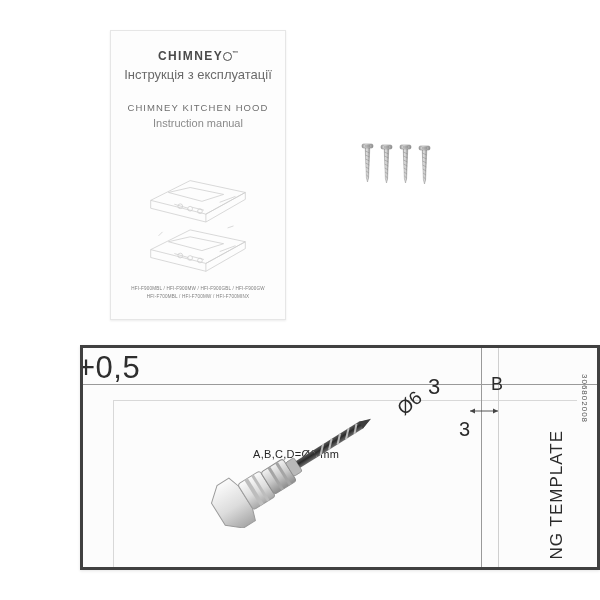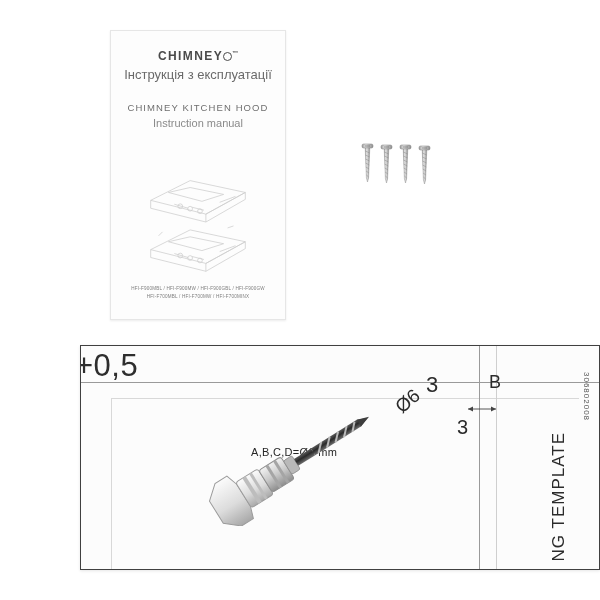--- a/index.html
+++ b/index.html
@@ -112,21 +112,21 @@
   .screws svg { display: block; }
 
   
   .template {
     position: absolute;
     left: 80px;
     top: 345px;
     width: 520px;
     height: 225px;
     background: #fcfcfc;
-    border: 1px solid #404040;
+    border: 3px solid #404040;
     box-shadow: 0 1px 3px rgba(0,0,0,0.10);
     box-sizing: border-box;
     overflow: hidden;
   }
   .template .sheet-inner-line {
     position: absolute;
     left: 30px;
     top: 52px;
     right: 20px;
     bottom: -40px;

